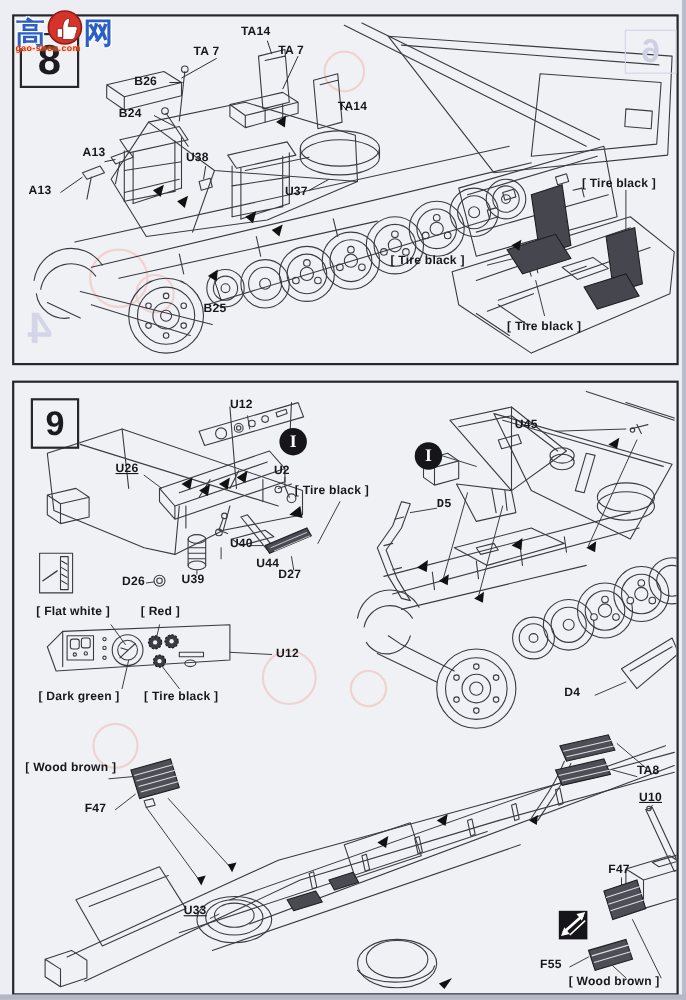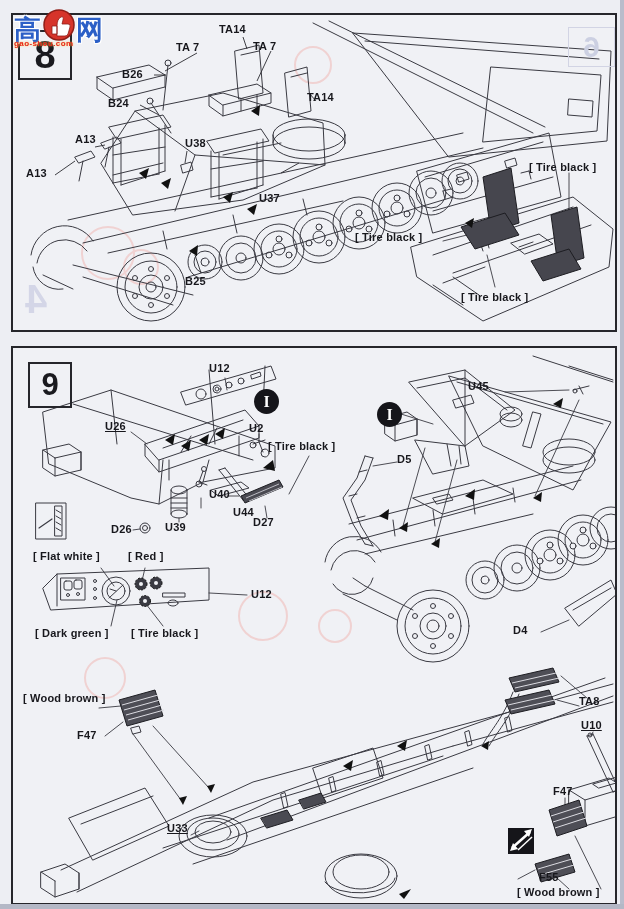--- a/index.html
+++ b/index.html
@@ -230,22 +230,22 @@
   </div>
 
   <span class="lbl" style="left:109px;top:53px;">B26</span>
   <span class="lbl" style="left:95px;top:82px;">B24</span>
   <span class="lbl" style="left:163px;top:26px;">TA 7</span>
   <span class="lbl" style="left:206px;top:8px;">TA14</span>
   <span class="lbl" style="left:240px;top:25px;">TA 7</span>
   <span class="lbl" style="left:294px;top:76px;">TA14</span>
   <span class="lbl" style="left:62px;top:118px;">A13</span>
   <span class="lbl" style="left:13px;top:152px;">A13</span>
-  <span class="lbl" style="left:172px;top:122px;text-align:right;">U38</span>
-  <span class="lbl" style="left:246px;top:153px;margin-top:24px;">U37</span>
+  <span class="lbl" style="left:156px;top:122px;text-align:right;">U38</span>
+  <span class="lbl" style="left:246px;top:153px;">U37</span>
   <span class="lbl" style="left:172px;top:260px;">B25</span>
   <span class="lbl" style="left:516px;top:146px;">[ Tire black ]</span>
   <span class="lbl" style="left:342px;top:216px;">[ Tire black ]</span>
   <span class="lbl" style="left:448px;top:276px;">[ Tire black ]</span>
 
   <div class="ghostbox">6</div>
   <div class="ghost4">4</div>
 </section>
 
 <section class="panel" id="panel9">
@@ -517,36 +517,36 @@
   <span class="lbl" style="left:196px;top:14px;">U12</span>
   <span class="lbl" style="left:92px;top:72px;text-decoration:underline;">U26</span>
   <span class="lbl" style="left:236px;top:74px;">U2</span>
   <span class="lbl" style="left:255px;top:92px;">[ Tire black ]</span>
   <span class="lbl" style="left:196px;top:140px;">U40</span>
   <span class="lbl" style="left:172px;top:158px;padding-left:48px;">U44</span>
   <span class="lbl" style="left:152px;top:173px;">U39</span>
   <span class="lbl" style="left:98px;top:175px;">D26</span>
   <span class="lbl" style="left:240px;top:168px;text-align:center;">D27</span>
   <span class="lbl" style="left:455px;top:32px;">U45</span>
-  <span class="lbl" style="left:384px;top:105px;">D5</span>
+  <span class="lbl" style="left:384px;top:105px;font-family:Liberation Mono, monospace;">D5</span>
   <span class="lbl" style="left:500px;top:276px;text-align:right;">D4</span>
 
   <span class="lbl" style="left:20px;top:202px;">[ Flat white ]</span>
   <span class="lbl" style="left:115px;top:202px;">[ Red ]</span>
   <span class="lbl" style="left:238px;top:240px;">U12</span>
   <span class="lbl" style="left:22px;top:279px;">[ Dark green ]</span>
   <span class="lbl" style="left:118px;top:279px;">[ Tire black ]</span>
 
   <span class="lbl" style="left:10px;top:344px;">[ Wood brown ]</span>
   <span class="lbl" style="left:64px;top:381px;">F47</span>
   <span class="lbl" style="left:154px;top:474px;text-decoration:underline;">U33</span>
   <span class="lbl" style="left:566px;top:347px;">TA8</span>
   <span class="lbl" style="left:568px;top:371px;text-decoration:underline;">U10</span>
   <span class="lbl" style="left:540px;top:437px;">F47</span>
-  <span class="lbl" style="left:478px;top:523px;margin-left:48px;">F55</span>
+  <span class="lbl" style="left:478px;top:523px;">F55</span>
   <span class="lbl" style="left:504px;top:538px;">[ Wood brown ]</span>
 </section>
 
 <div class="watermark">
   <span class="wm-char" style="left:0;">高</span>
   <span class="wm-char" style="left:62px;">网</span>
   <svg width="34" height="34" style="position:absolute;left:28px;top:0;">
     <circle cx="17" cy="17" r="15" fill="#d6342a" stroke="#8f1d16" stroke-width="1.5"></circle>
     <path d="M10 18 h5 v8 h-5 z M15 18 q0 -7 4 -9 q3 -1 2 3 l-1 4 h6 q3 0 2 3 l-2 7 q-1 2 -3 2 h-8 z" fill="#fff" stroke="#8f1d16" stroke-width="0.8"></path>
   </svg>

